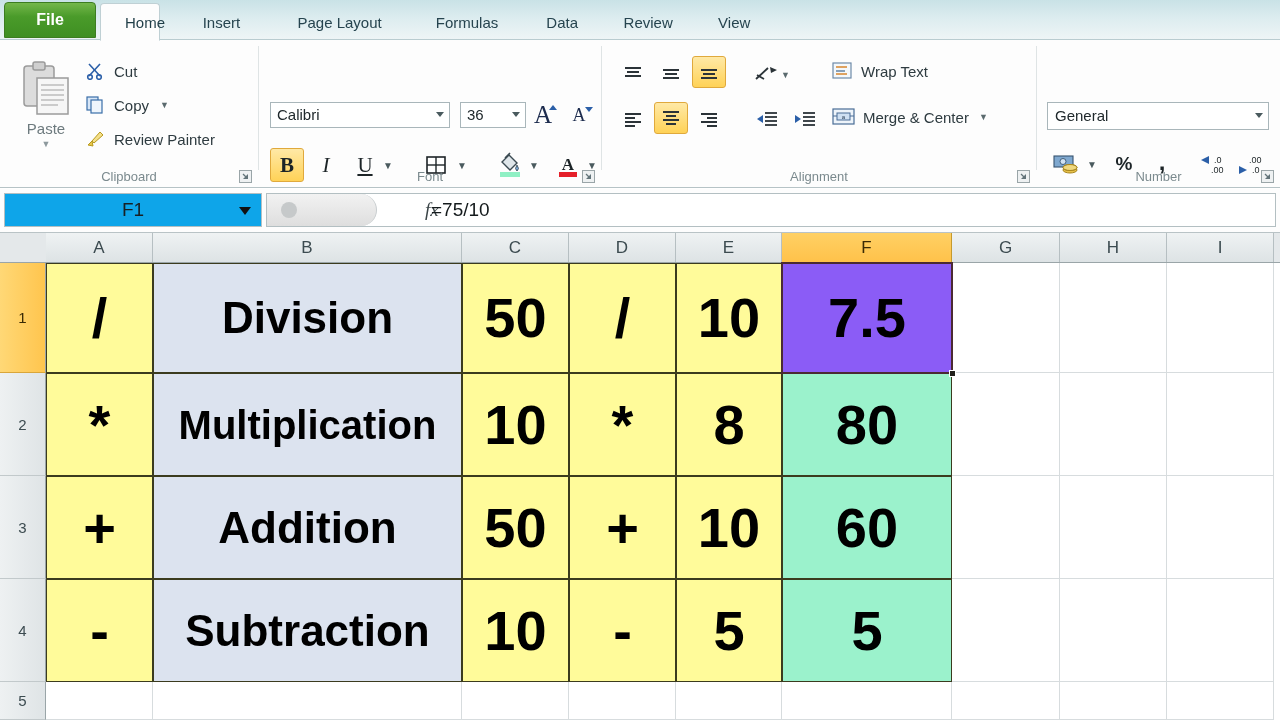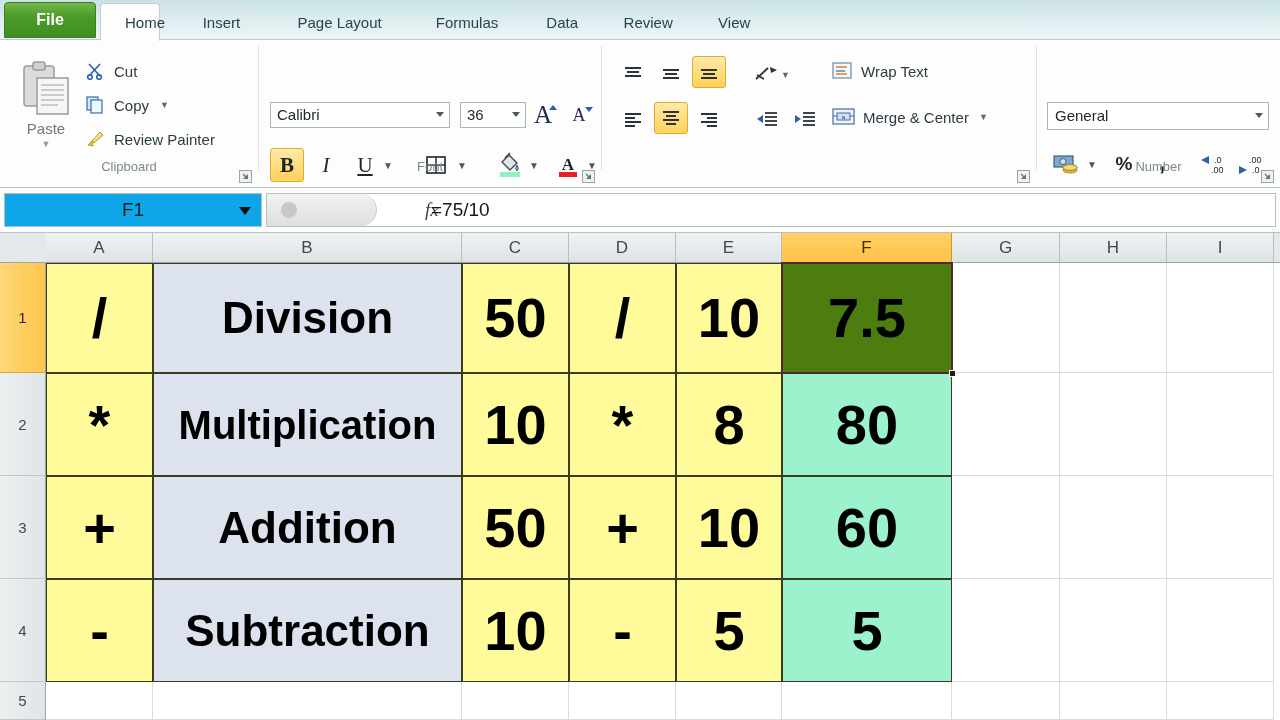--- a/index.html
+++ b/index.html
@@ -40,21 +40,21 @@
 
   
   .ribbon {
     position: absolute; left:0; top:40px; width:1280px; height:148px;
     background: #fdfdfd;
     border-bottom: 1px solid #b6c3c6;
   }
   .group { position: absolute; top: 0; height: 148px; }
   .group-sep { position:absolute; top: 6px; height: 124px; width:1px; background:#dfe4e5; }
   .group-label {
-    position: absolute; bottom: 14px; width: 100%;
+    position: absolute; bottom: 4px; width: 100%;
     text-align: center; font-size: 13px; color: #7b8a8e;
   }
   .dlg-launcher {
     position:absolute; bottom: 5px; right: 6px;
     width: 13px; height: 13px; color:#8a9599; font-size: 11px;
     line-height: 13px; text-align:center;
   }
   .dlg-launcher svg { display:block; }
 
   
@@ -505,20 +505,21 @@
         <svg width="24" height="20" viewBox="0 0 24 20">
           <rect x="1" y="2" width="21" height="15" fill="#eef4fa" stroke="#4a6d96" stroke-width="1.2"></rect>
           <line x1="1" y1="9" x2="22" y2="9" stroke="#4a6d96" stroke-width="1"></line>
           <rect x="5" y="6" width="13" height="7" fill="#cfe0f2" stroke="#4a6d96" stroke-width="1"></rect>
           <text x="11.5" y="12" font-size="6" text-anchor="middle" fill="#24384f" font-family="Liberation Sans, sans-serif">a</text>
         </svg>
         <span>Merge &amp; Center</span>
         <span class="caret-sm">▼</span>
       </div>
 
+      <div class="group-label">Alignment</div>
       <div class="dlg-launcher">
         <svg width="13" height="13" viewBox="0 0 13 13">
             <rect x="0.5" y="0.5" width="12" height="12" fill="#eef1f2" stroke="#9aa5a8"></rect>
             <path d="M9 4 L9 9 L4 9 Z" fill="#63747a"></path>
             <path d="M4 4 L8 8" stroke="#63747a" stroke-width="1.2"></path>
           </svg>
       </div>
     </div>
     <div class="group-sep" style="left:1036px;"></div>
 
@@ -688,21 +689,21 @@
         </div>
         <div class="cell bordered" style="left: 462px; top: 30px; width: 107px; height: 110px; background: rgb(255, 251, 154); font-size: 56px;">
           <span>50</span>
         </div>
         <div class="cell bordered" style="left: 569px; top: 30px; width: 107px; height: 110px; background: rgb(255, 251, 154); font-size: 56px;">
           <span>/</span>
         </div>
         <div class="cell bordered" style="left: 676px; top: 30px; width: 106px; height: 110px; background: rgb(255, 251, 154); font-size: 56px;">
           <span>10</span>
         </div>
-        <div class="cell bordered" style="left: 782px; top: 30px; width: 170px; height: 110px; background: #4d7c0f; font-size: 56px;">
+        <div class="cell bordered" style="left: 782px; top: 30px; width: 170px; height: 110px; background: #8b5cf6; font-size: 56px;">
           <span>7.5</span>
         </div>
         <div class="cell bordered" style="left: 46px; top: 140px; width: 107px; height: 103px; background: rgb(255, 251, 154); font-size: 56px;">
           <span>*</span>
         </div>
         <div class="cell bordered" style="left: 153px; top: 140px; width: 309px; height: 103px; background: rgb(220, 227, 239); font-size: 40px;">
           <span>Multiplication</span>
         </div>
         <div class="cell bordered" style="left: 462px; top: 140px; width: 107px; height: 103px; background: rgb(255, 251, 154); font-size: 56px;">
           <span>10</span>

